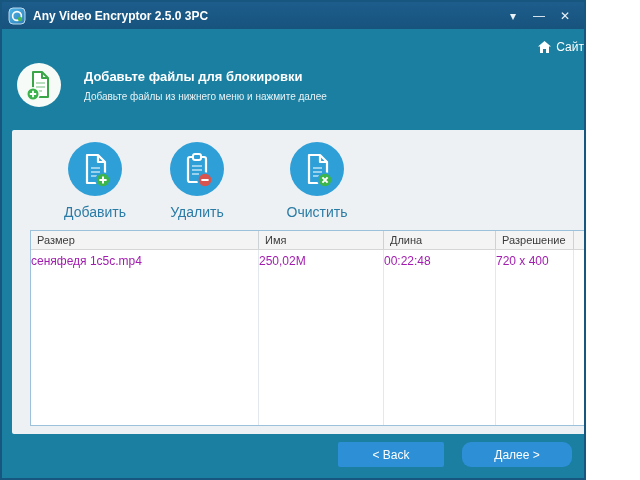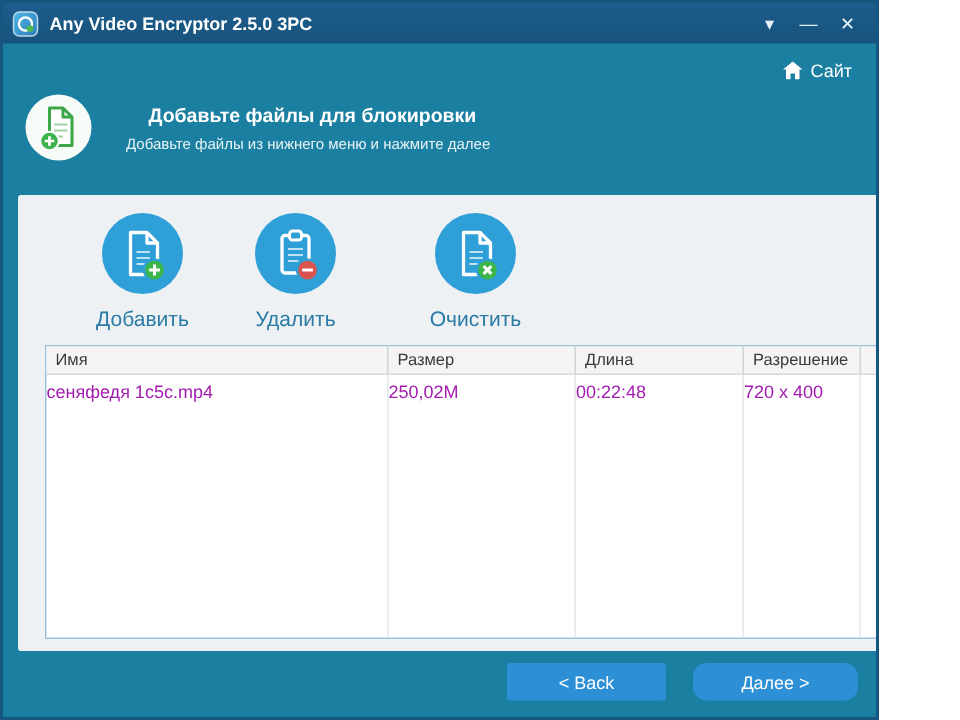--- a/index.html
+++ b/index.html
@@ -26,29 +26,29 @@
     display: flex; align-items: center; gap: 4px;
   }
   .win-btn {
     width: 22px; height: 20px; color: #e9f2f8; font-size: 12px;
     display: flex; align-items: center; justify-content: center;
     cursor: default;
   }
 
   
   .site-link {
-    position: absolute; top: 38px; right: 16px;
+    position: absolute; top: 38px; right: 0;
     display: flex; align-items: center; gap: 5px;
     color: #ffffff; font-size: 12px; cursor: pointer;
   }
 
   
   .header { position: absolute; left: 14px; top: 60px; display: flex; align-items: center; gap: 22px; }
   .header-badge { width: 46px; height: 46px; flex: 0 0 auto; }
-  .header-title { color: #ffffff; font-size: 13px; font-weight: bold; margin-bottom: 7px; margin-left: 15px; }
+  .header-title { color: #ffffff; font-size: 13px; font-weight: bold; margin-bottom: 7px; }
   .header-sub { color: #e8f3f7; font-size: 10px; }
 
   
   .panel {
     position: absolute; left: 10px; top: 128px; width: 620px; height: 304px;
     background: #eef1f4; border-radius: 2px;
   }
   .tool { position: absolute; top: 12px; width: 86px; text-align: center; cursor: pointer; }
   .tool-add    { left: 40px; }
   .tool-delete { left: 142px; }
@@ -171,22 +171,22 @@
         <path d="M30 13 v7 h7" fill="none" stroke="#ffffff" stroke-width="2.2" stroke-linejoin="round"></path>
         <path d="M23 26 h9 M23 30 h9 M23 34 h6" stroke="#bfe2f3" stroke-width="1.4"></path>
         <circle cx="35" cy="38" r="7" fill="#3cb54a" stroke="#2f9fd7" stroke-width="1.5"></circle>
         <path d="M32.4 35.4 l5.2 5.2 M37.6 35.4 l-5.2 5.2" stroke="#ffffff" stroke-width="2"></path>
       </svg>
       <div class="tool-label">Очистить</div>
     </div>
 
     <div class="table">
       <div class="t-head">
+        <div class="cell">Размер</div>
         <div class="cell">Имя</div>
-        <div class="cell">Размер</div>
         <div class="cell">Длина</div>
         <div class="cell">Разрешение</div>
         <div class="cell"></div>
       </div>
       <div class="t-body">
         <div class="vline" style="left:227px"></div>
         <div class="vline" style="left:352px"></div>
         <div class="vline" style="left:464px"></div>
         <div class="vline" style="left:542px"></div>
       <div class="t-row">

